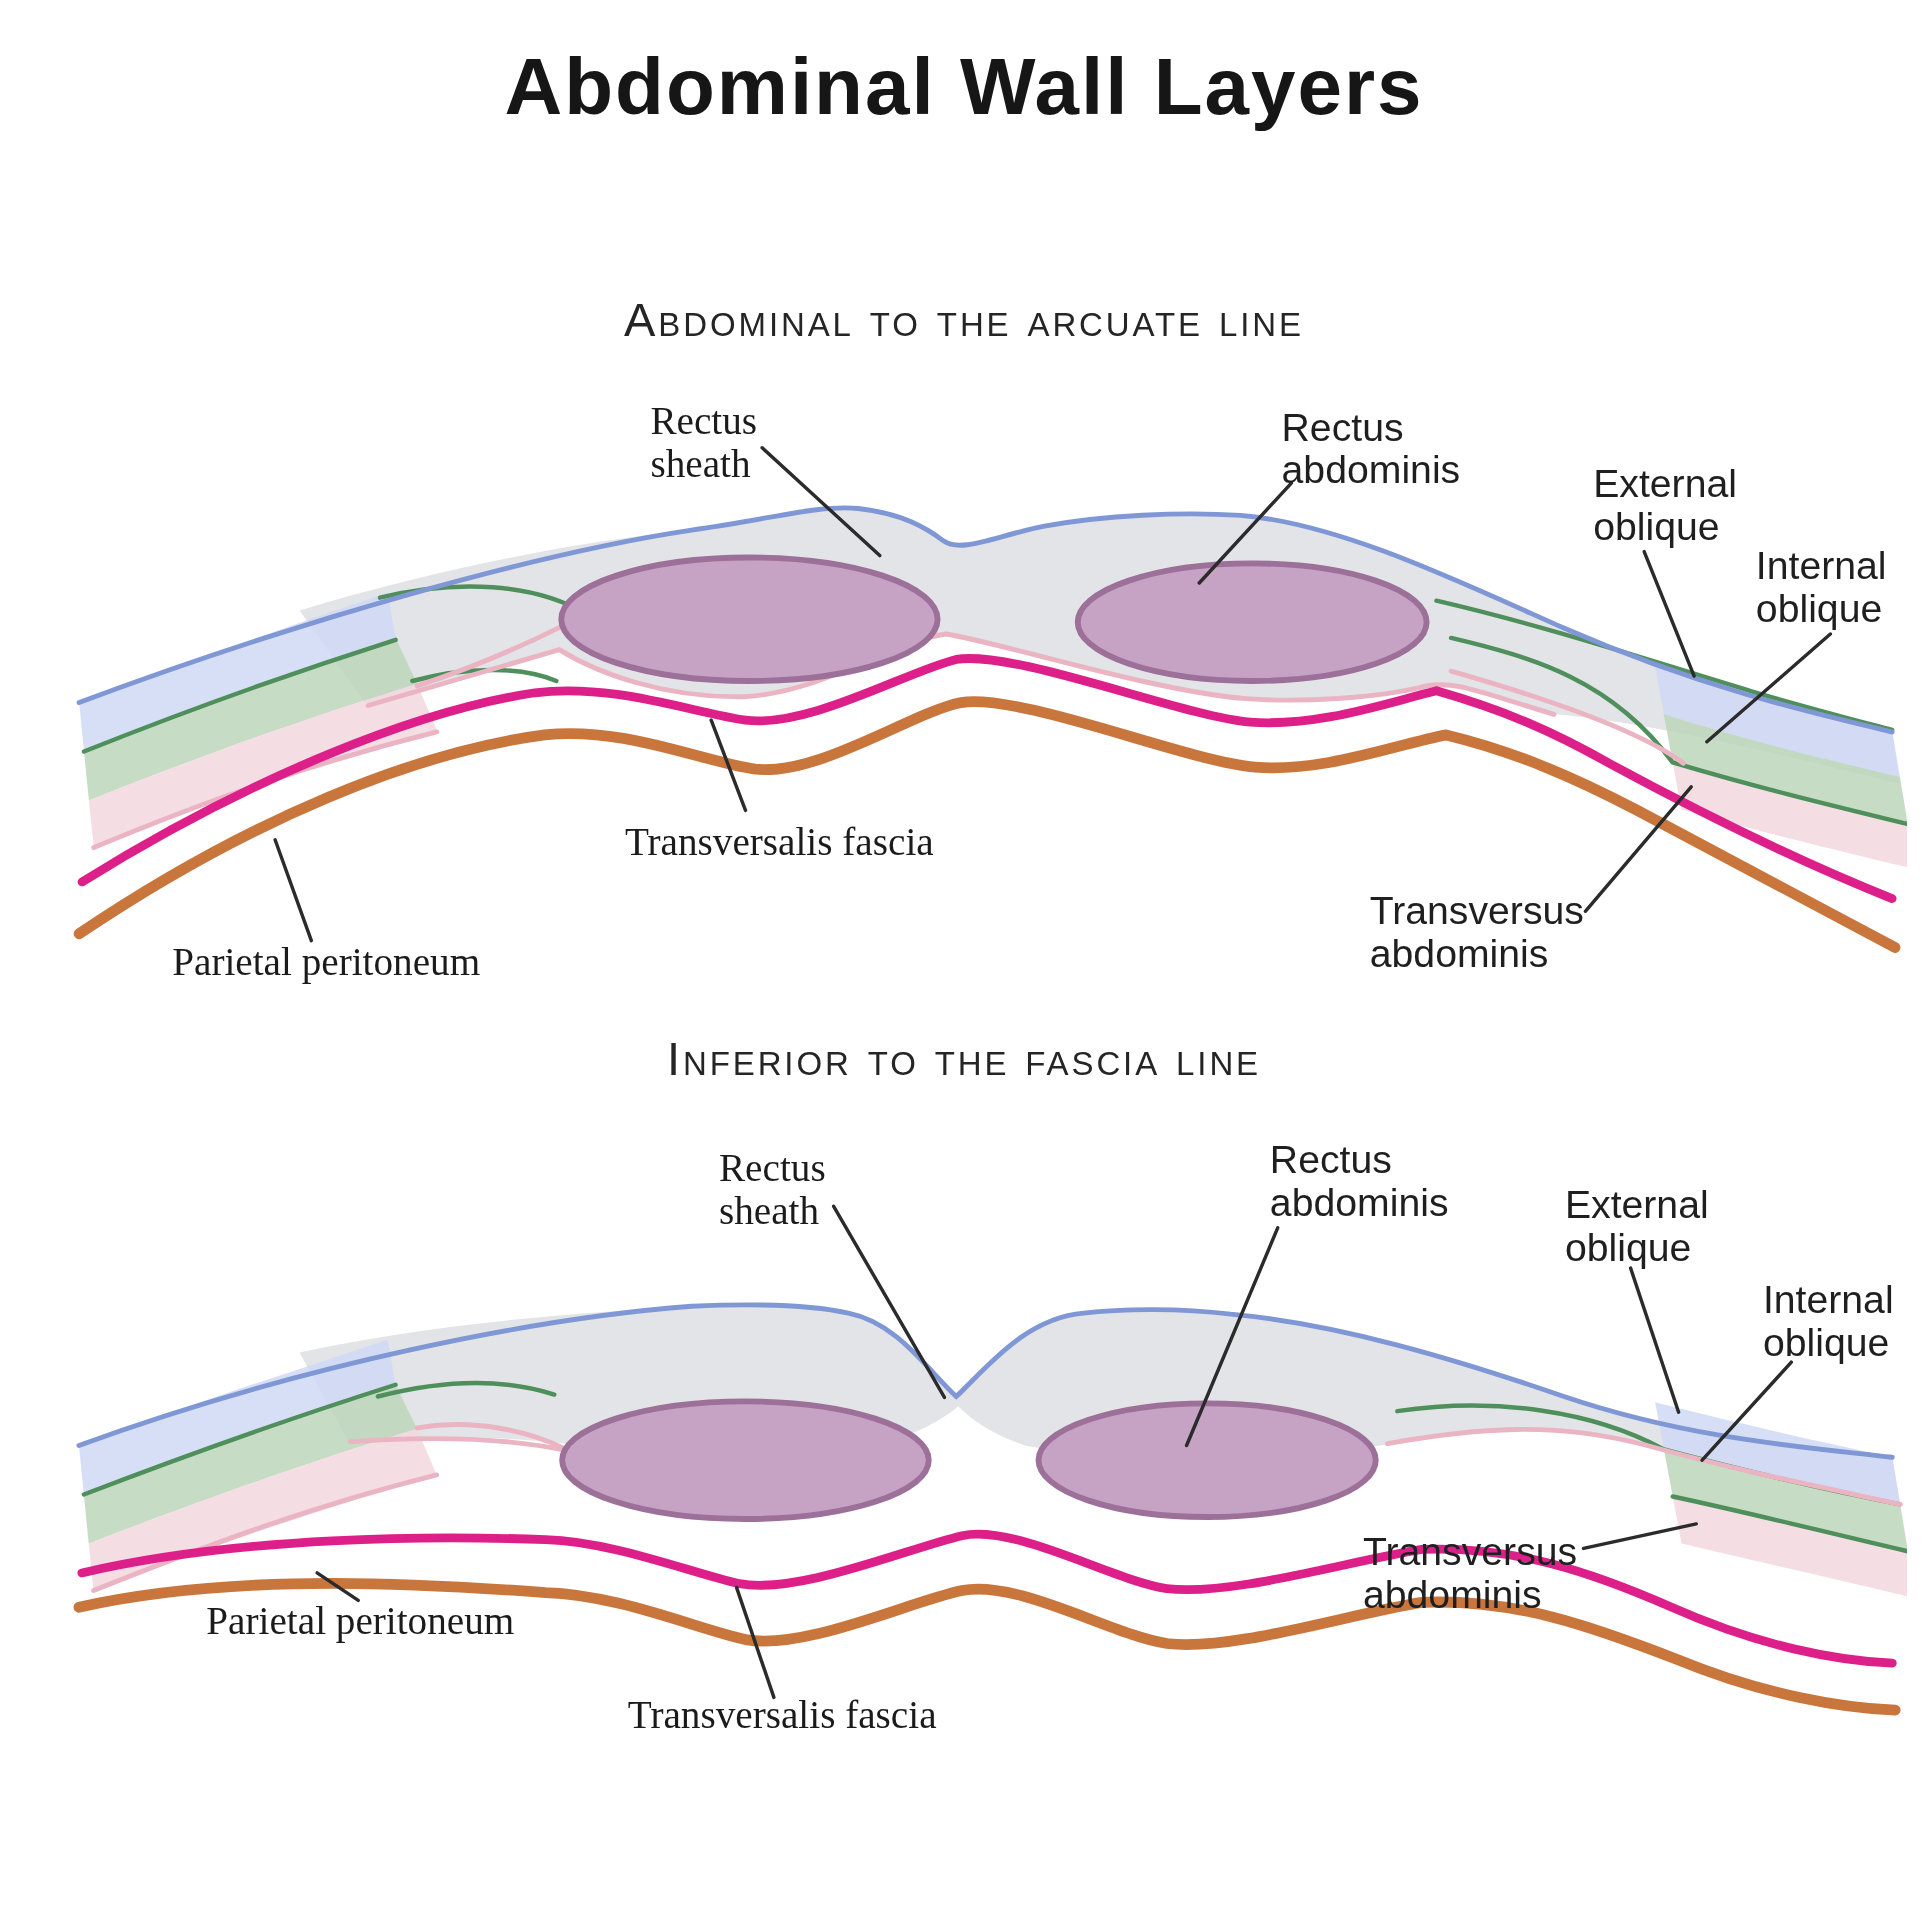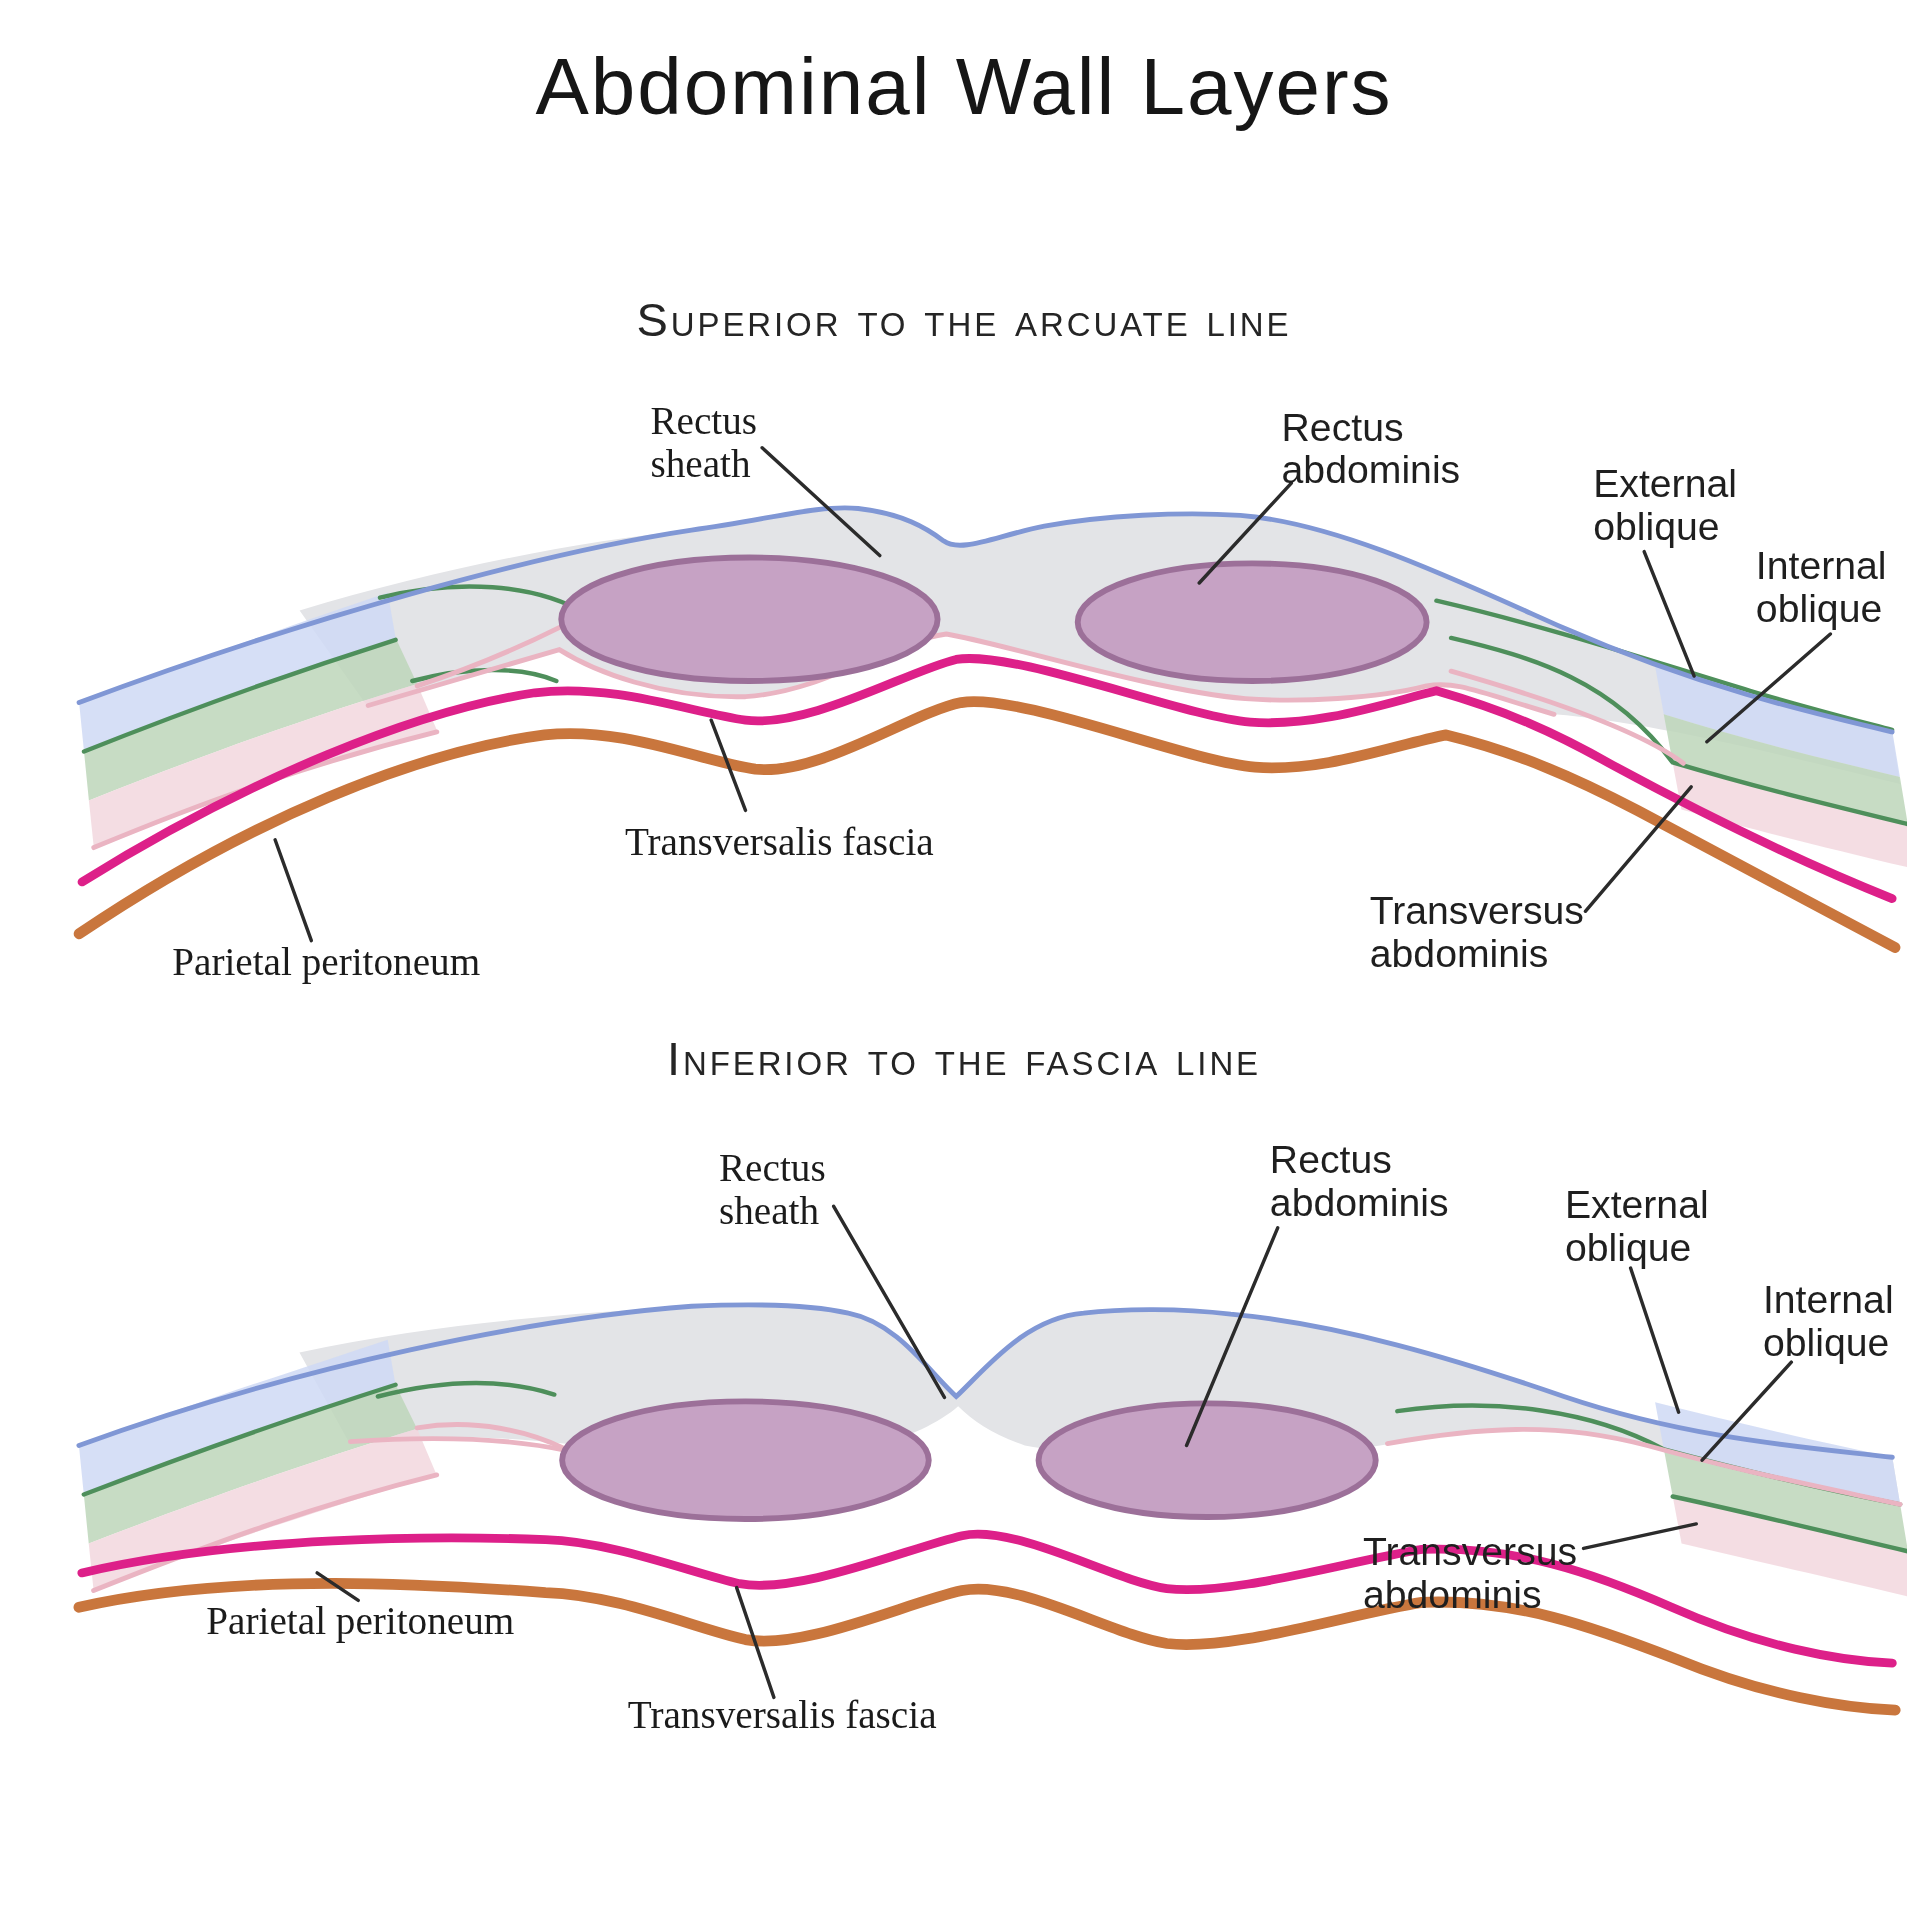--- a/index.html
+++ b/index.html
@@ -1,19 +1,19 @@
 <!DOCTYPE html>
 <html><head>
 <meta charset="utf-8">
 <style>
   html,body{margin:0;padding:0;background:#ffffff;}
   #page{position:relative;width:1928px;height:1928px;background:#ffffff;overflow:hidden;
         font-family:"Liberation Sans",sans-serif;}
   .title{position:absolute;left:0;top:41px;width:1928px;text-align:center;
-         font-size:80px;font-weight:400;letter-spacing:2px;color:#161616;}
+         font-size:80px;font-weight:700;letter-spacing:2px;color:#161616;}
   .subtitle{position:absolute;left:0;width:1928px;text-align:center;
             font-variant:small-caps;font-size:47px;font-weight:400;
             letter-spacing:2.9px;color:#252525;}
   #subtitle-superior{top:292px;}
   #subtitle-inferior{top:1031px;}
   .dsvg{position:absolute;}
   #svg-superior{left:24.5px;top:387px;}
   #svg-inferior{left:24.5px;top:1112px;}
   .lab-serif{font-family:"Liberation Serif",serif;font-size:40px;fill:#1b1b1b;}
   .lab-sans{font-family:"Liberation Sans",sans-serif;font-size:40px;fill:#1f1f1f;}
@@ -22,21 +22,21 @@
   .blueline{fill:none;stroke-width:5;stroke-linecap:round;}
   .greenline{fill:none;stroke-width:4.5;stroke-linecap:round;}
   .pinkline{fill:none;stroke-width:5;stroke-linecap:round;}
 </style>
 </head>
 <body>
 
 <div id="page">
 
   <div class="title">Abdominal Wall Layers</div>
-  <div class="subtitle" id="subtitle-superior">Superior to the arcuate line</div>
+  <div class="subtitle" id="subtitle-superior">Abdominal to the arcuate line</div>
   <div class="subtitle" id="subtitle-inferior">Inferior to the fascia line</div>
 
   <svg id="svg-superior" class="dsvg" width="1882" height="637" viewBox="0 0 1920 650">
 
     <path stroke="none" d="M 280,228
              C 420,186 560,158 680,146
              C 760,135 810,120 850,124
              C 895,129 920,144 937,157
              C 955,170 990,152 1040,142
              C 1100,131 1180,127 1240,131

